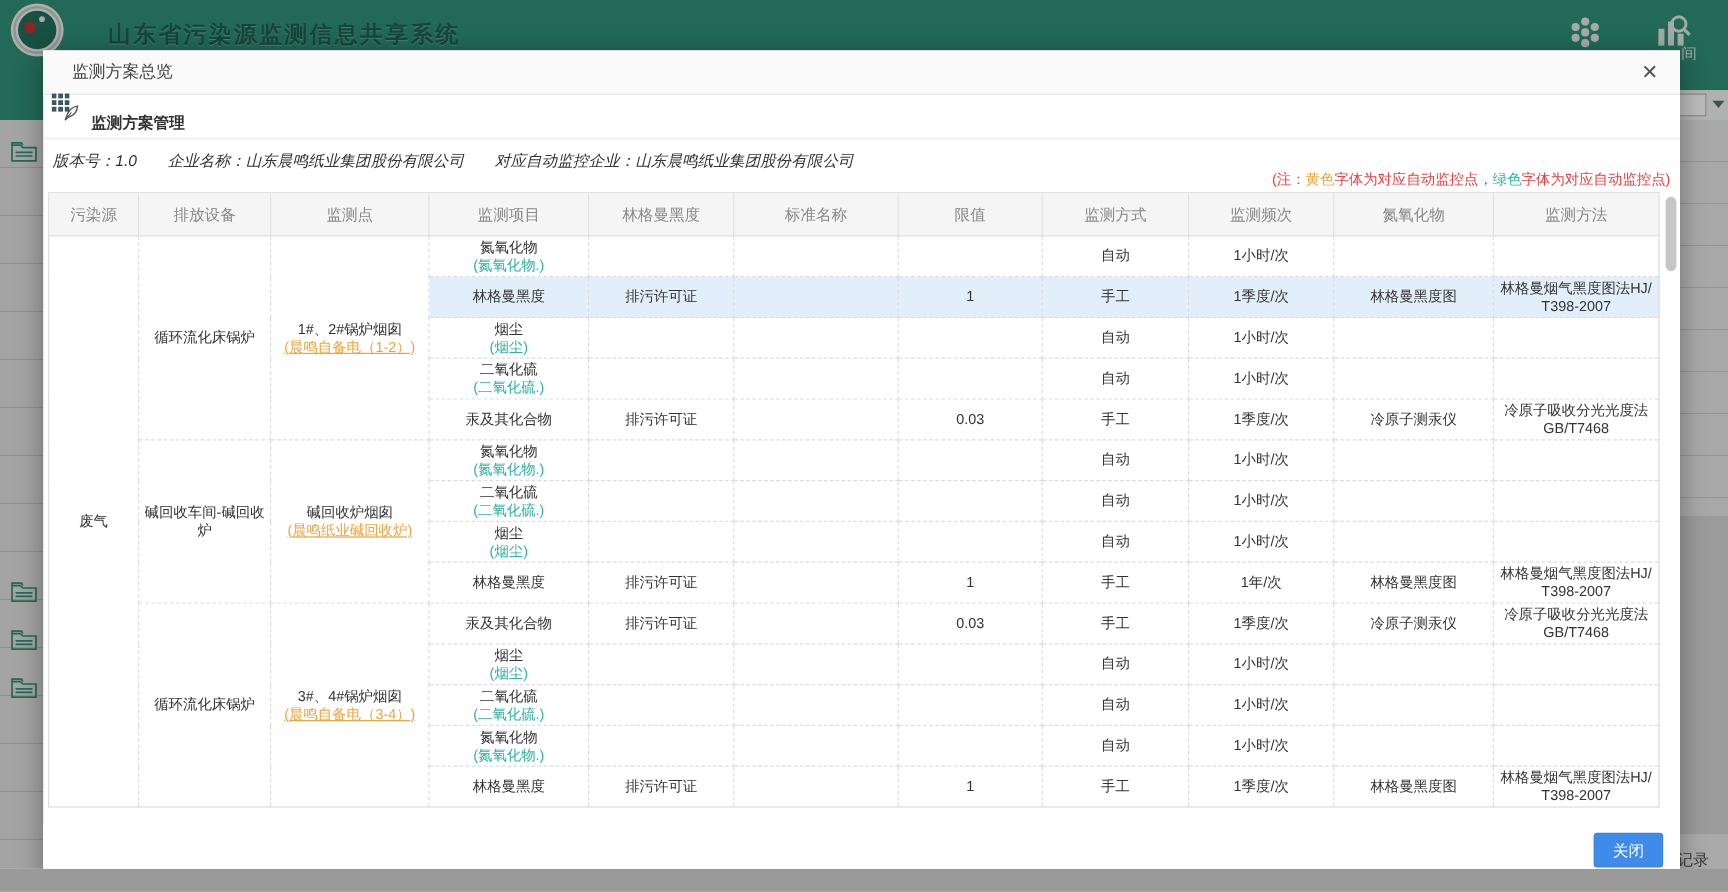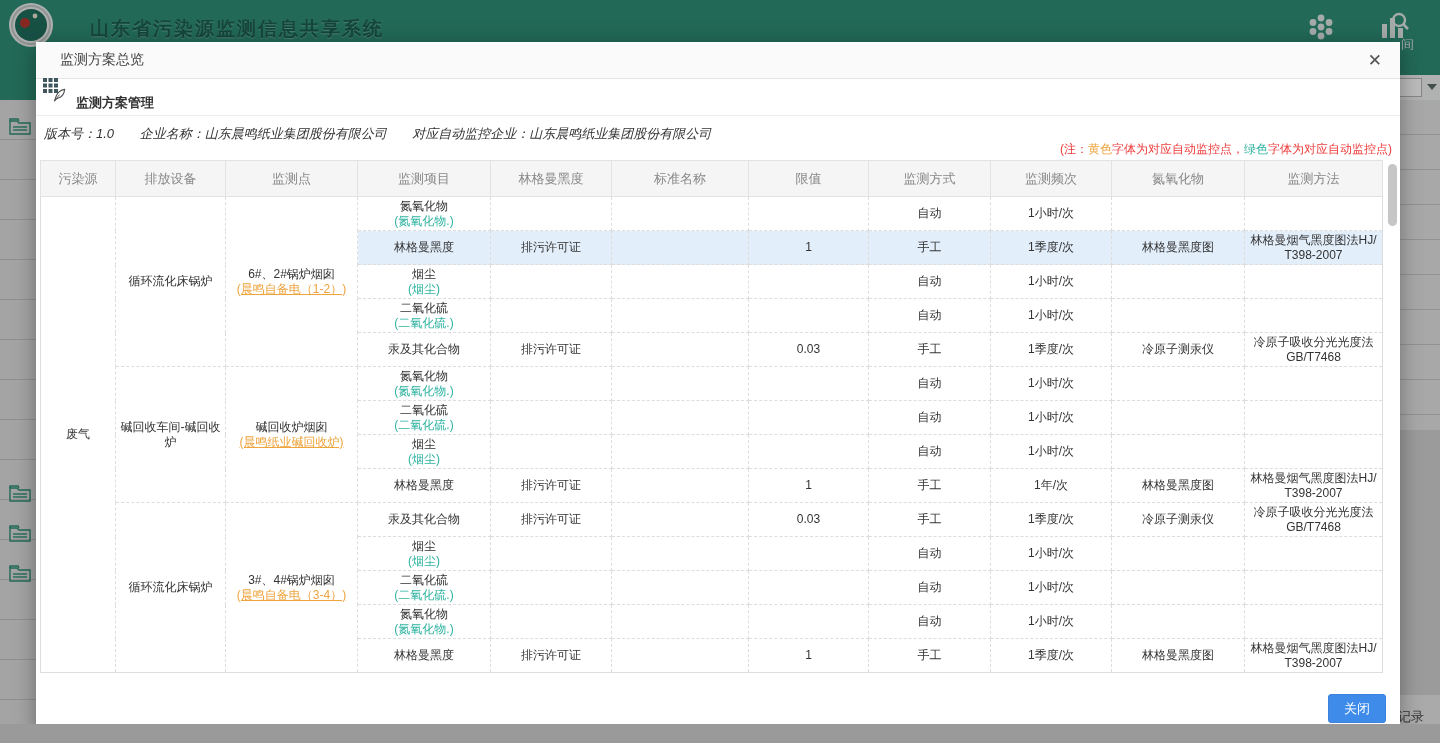--- a/index.html
+++ b/index.html
@@ -227,21 +227,21 @@
               <th>监测频次</th>
               <th>氮氧化物</th>
               <th>监测方法</th>
             </tr>
           </thead>
           <tbody>
             <tr>
               <td rowspan="14">废气</td>
               <td rowspan="5">循环流化床锅炉</td>
               <td rowspan="5">
-                <div>6#、2#锅炉烟囱</div>
+                <div>1#、2#锅炉烟囱</div>
                 <div class="orange">(晨鸣自备电（1-2）)</div>
               </td>
               <td>
                 <div>氮氧化物</div>
                 <div class="teal">(氮氧化物.)</div>
               </td>
               <td></td>
               <td></td>
               <td></td>
               <td>自动</td>

